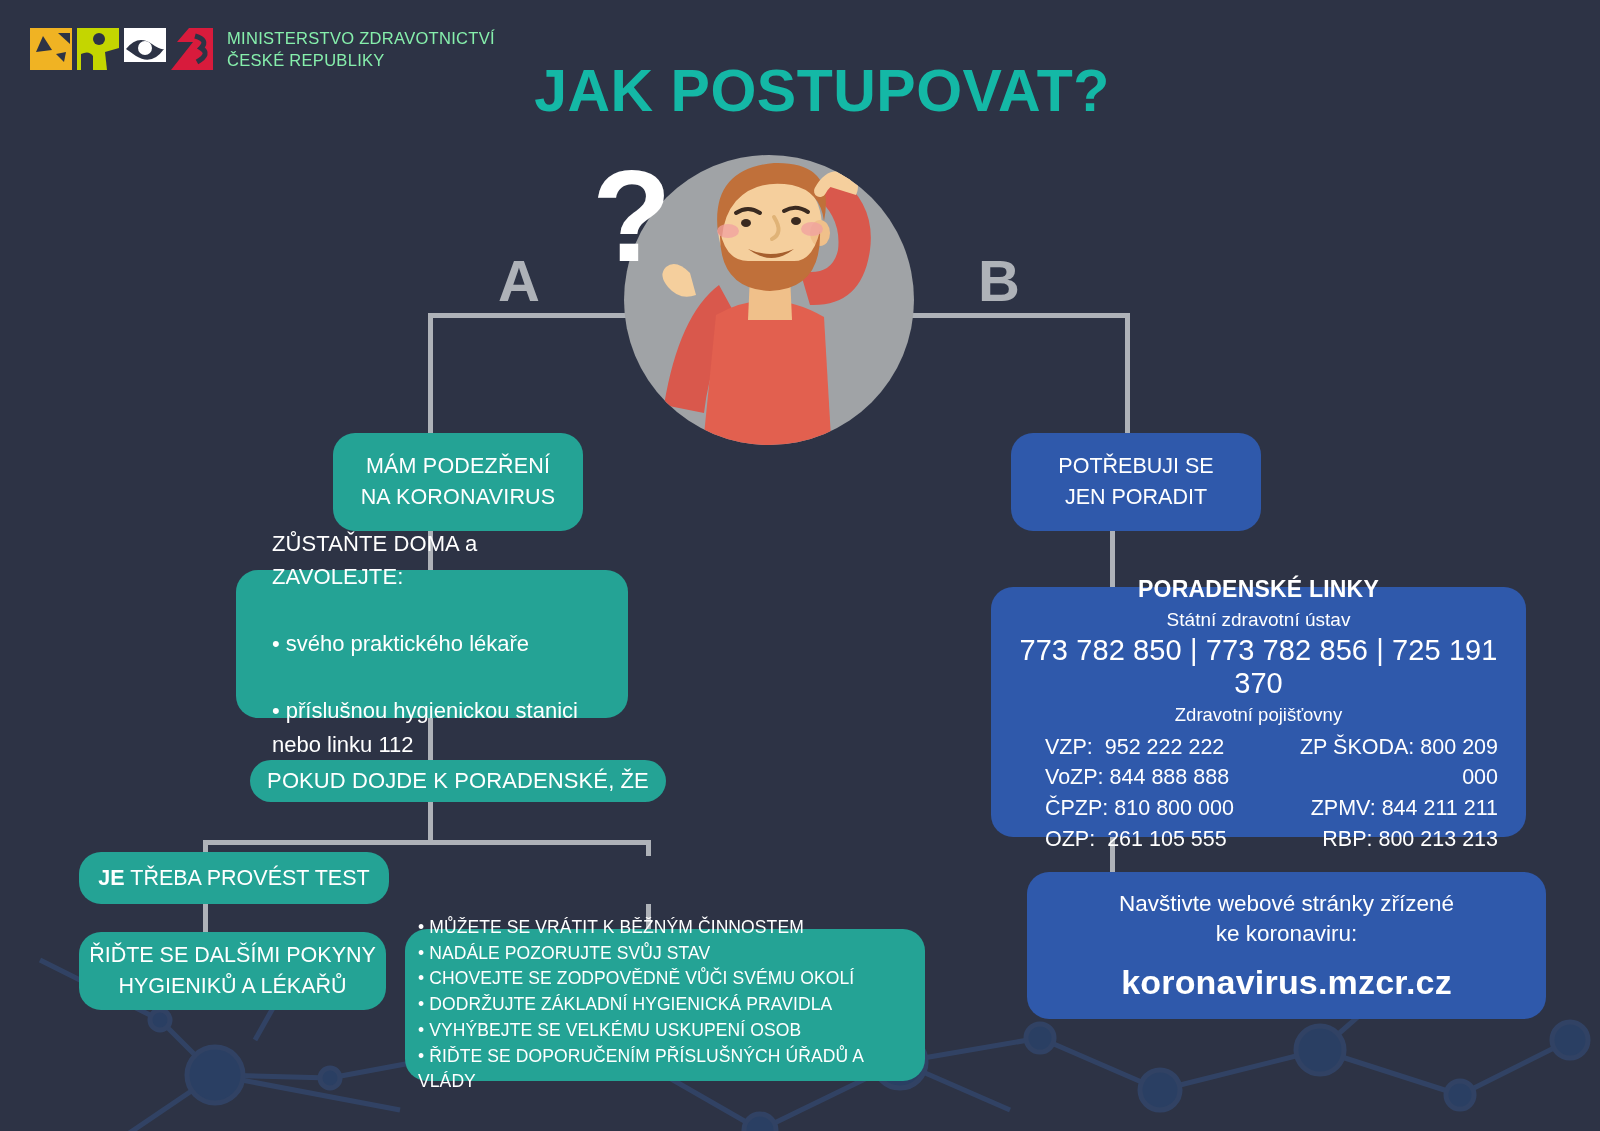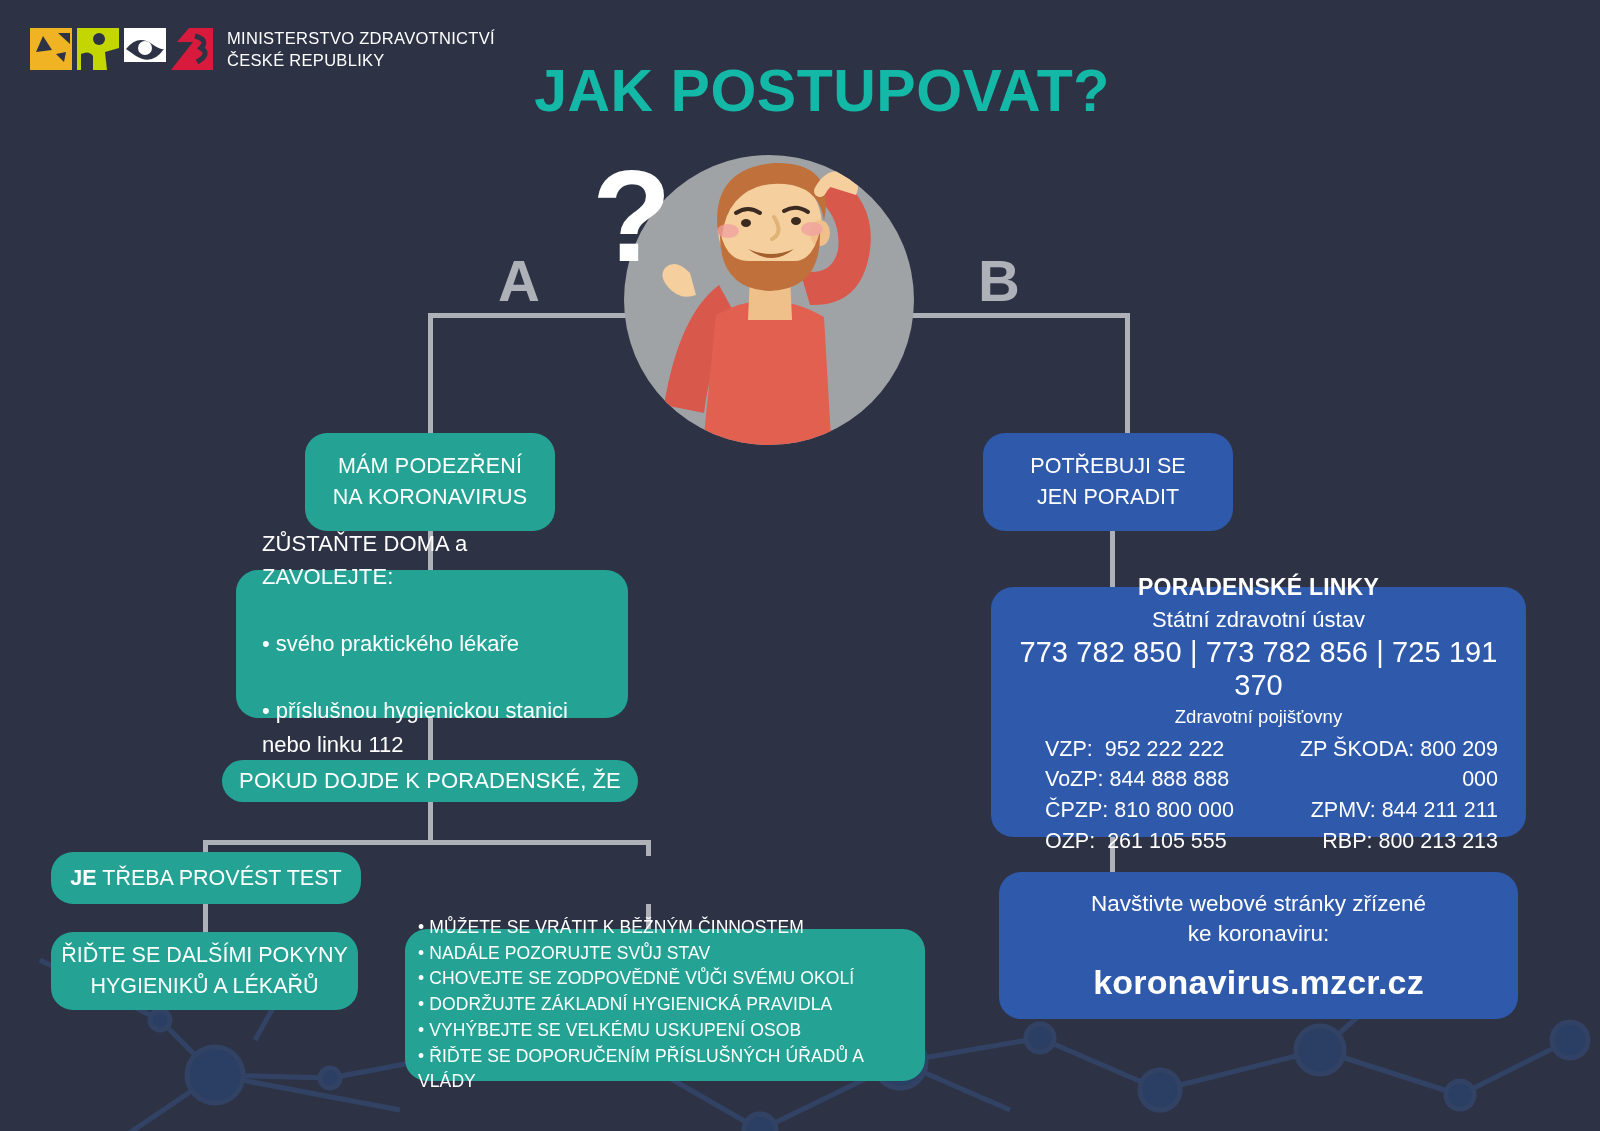--- a/index.html
+++ b/index.html
@@ -27,21 +27,21 @@
   #logo-block {
     position: absolute;
     left: 30px; top: 27px;
     display: flex;
     align-items: center;
     gap: 14px;
   }
   #logo-mark { display: flex; gap: 5px; }
   .logo-tile { width: 42px; height: 42px; position: relative; overflow: hidden; }
   #logo-text {
-    color: #ffffff;
+    color: #86efac;
     font-size: 16.5px;
     line-height: 1.35;
     letter-spacing: 0.3px;
     white-space: pre-line;
   }
 
   #page-title {
     position: absolute;
     left: 0; top: 57px;
     width: 1600px;
@@ -79,29 +79,29 @@
   .box {
     position: absolute;
     color: #ffffff;
     display: flex;
     flex-direction: column;
     justify-content: center;
   }
   .teal { background: #24a395; border-radius: 22px; }
   .blue { background: #2f59ab; border-radius: 22px; }
 
-  .box-center { text-align: center; align-items: center; }
+  .box-center { text-align: center; align-items: center; margin-left: 28px; }
 
   #box-suspicion {
     left: 305px; top: 433px; width: 250px; height: 98px;
     font-size: 21.5px; line-height: 1.45; letter-spacing: .2px;
   }
   #box-stayhome {
     left: 236px; top: 570px; width: 392px; height: 148px;
-    padding: 0 26px;
+    padding: 0 36px;
     font-size: 22px; line-height: 1.52;
   }
   #box-stayhome .hdr { letter-spacing: .1px; }
   #box-stayhome ul { list-style: none; }
   #box-stayhome li { white-space: pre-line; }
   #box-stayhome li .b { margin-right: 6px; }
 
   #box-evaluation {
     left: 222px; top: 760px; width: 416px; height: 42px;
     font-size: 22px; letter-spacing: .1px;
@@ -132,21 +132,21 @@
     left: 983px; top: 433px; width: 250px; height: 98px;
     font-size: 21.5px; line-height: 1.45;
   }
 
   #box-hotlines {
     left: 991px; top: 587px; width: 535px; height: 250px;
     padding: 12px 22px 10px;
     justify-content: center;
   }
   #hotlines-title { font-size: 23px; font-weight: bold; text-align: center; letter-spacing:.2px; margin-top: 4px; }
-  #hotlines-org { font-size: 22px; text-align: center; margin-top: 6px; }
+  #hotlines-org { font-size: 19px; text-align: center; margin-top: 6px; }
   #hotlines-numbers { font-size: 29px; text-align: center; margin-top: 3px; letter-spacing: .1px; }
   #hotlines-insurers-label { font-size: 18.5px; text-align: center; margin-top: 4px; }
   #insurer-grid {
     display: flex; margin-top: 6px; font-size: 21.5px; line-height: 1.42;
   }
   #insurer-col-left { width: 50%; padding-left: 32px; text-align: left; }
   #insurer-col-right { width: 50%; text-align: right; padding-right: 6px; }
   .insurer-row .nm { display: inline-block; }
 
   #box-website {

